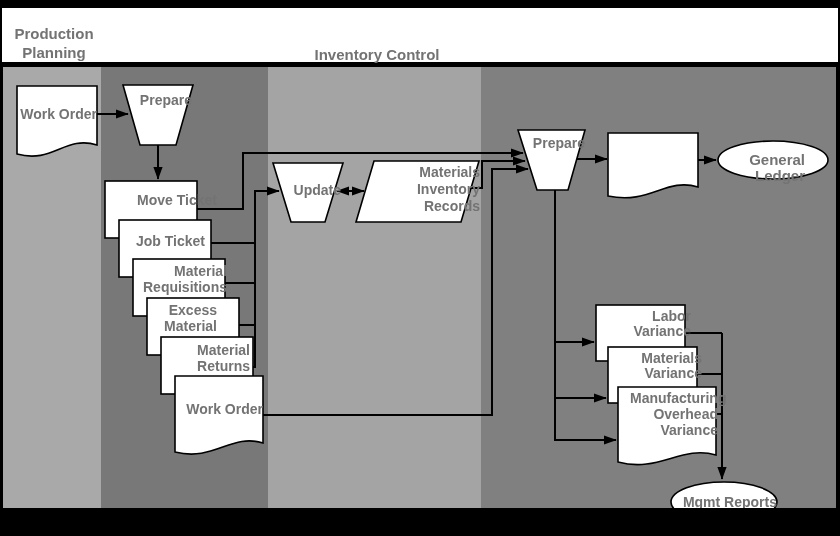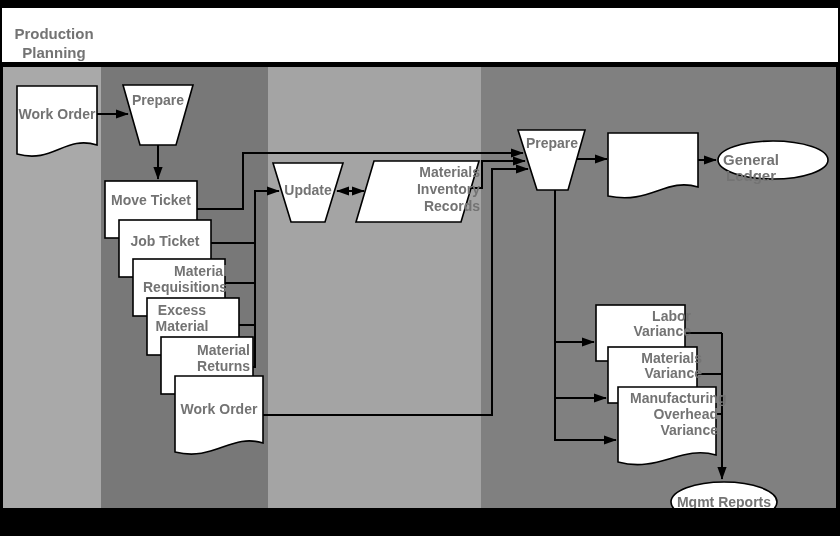--- a/index.html
+++ b/index.html
@@ -5,27 +5,27 @@
   html,body{margin:0;padding:0;background:#000;}
   .stage{position:relative;width:840px;height:508px;background:#000;overflow:hidden;
          font-family:"Liberation Sans","DejaVu Sans",sans-serif;color:#737373;font-weight:bold;}
   .hdr{position:absolute;left:2px;top:8px;width:836px;height:54px;background:#fff;}
   .lane-title{position:absolute;font-size:15px;text-align:center;line-height:19px;white-space:nowrap;}
   .lt1{left:6px;top:16px;width:92px;white-space:normal;}
   .lt2{left:120px;top:37px;width:132px;}
   .lt3{left:309px;top:37px;width:132px;}
   .lt4{left:570px;top:37px;width:166px;}
   svg.diagram{position:absolute;left:0;top:0;}
-  .lbl{position:absolute;font-size:14px;line-height:16px;text-align:center;}
+  .lbl{position:absolute;font-size:14px;line-height:16px;text-align:right;}
   .lbl.left{text-align:right;}
   .indent8{padding-left:8px;}
   .l-wo-pp{left:17px;top:106px;width:80px;}
   .l-prep-wc{left:124px;top:92px;width:68px;}
-  .l-move{left:105px;top:192px;width:92px;}
-  .l-job{left:119px;top:233px;width:92px;}
+  .l-move{left:105px;top:192px;width:92px;padding-left:20px;}
+  .l-job{left:113px;top:233px;width:92px;}
   .l-matreq{left:141px;top:263px;width:86px;}
   .l-excess{left:147px;top:302px;width:70px;}
   .l-matret{left:178px;top:342px;width:72px;}
   .l-wo-wc{left:175px;top:401px;width:88px;}
   .l-update{left:275px;top:182px;width:66px;}
   .l-mir{left:388px;top:164px;width:92px;line-height:17px;}
   .l-prep-ca{left:519px;top:135px;width:66px;}
   .l-jv{left:608px;top:143px;width:90px;line-height:17px;}
   .l-gl{left:697px;top:152px;width:108px;font-size:15px;}
   .l-labor{left:613px;top:309px;width:78px;line-height:15px;}
@@ -33,20 +33,21 @@
   .l-mfg{left:622px;top:390px;width:96px;line-height:16px;}
   .l-mgmt{left:671px;top:494px;width:106px;font-size:14px;}
 </style>
 </head>
 <body>
 
 <div class="stage">
 
   <div class="hdr">
     <div class="lane-title lt1"><span>Production</span><br><span>Planning</span></div>
+    <div class="lane-title lt3">Inventory Control</div>
   </div>
 
   <svg class="diagram" width="840" height="536" viewBox="0 0 840 536">
     <defs>
       <marker id="arr" markerWidth="6.5" markerHeight="4.6" refX="6" refY="2.3" orient="auto">
         <path d="M0,0 L6.4,2.3 L0,4.6 Z" fill="#000"></path>
       </marker>
       <marker id="arrs" markerWidth="6.5" markerHeight="4.6" refX="6" refY="2.3" orient="auto-start-reverse">
         <path d="M0,0 L6.4,2.3 L0,4.6 Z" fill="#000"></path>
       </marker>

